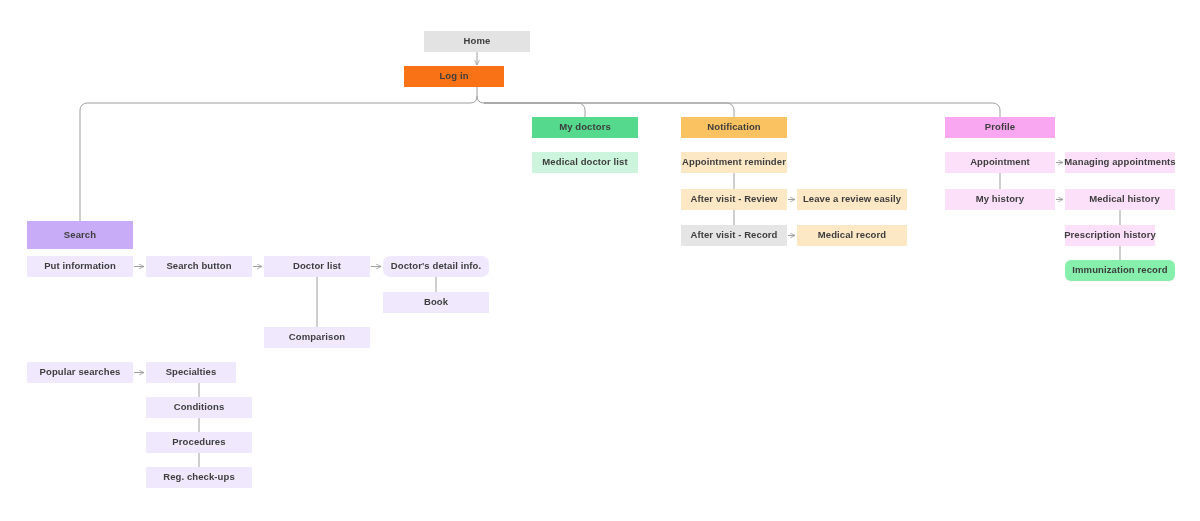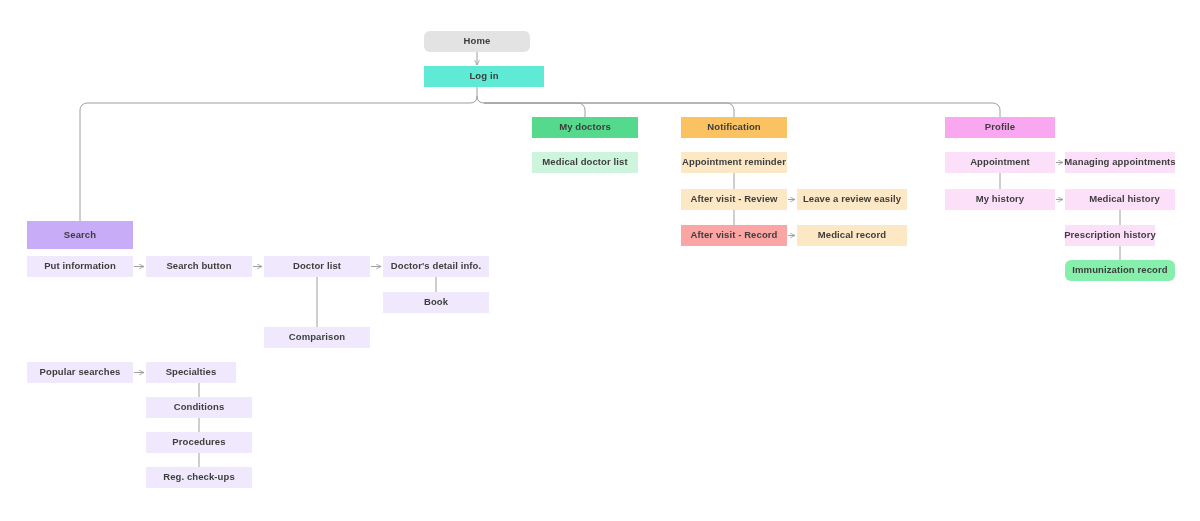--- a/index.html
+++ b/index.html
@@ -78,42 +78,42 @@
       <path d="M253 266.5 H262" fill="none" stroke="#9e9e9e" stroke-width="1" marker-end="url(#ah)"></path>
       <path d="M371 266.5 H381" fill="none" stroke="#9e9e9e" stroke-width="1" marker-end="url(#ah)"></path>
       <path d="M436 277 V292" fill="none" stroke="#9e9e9e" stroke-width="1"></path>
       <path d="M317 277 V327" fill="none" stroke="#9e9e9e" stroke-width="1"></path>
       <path d="M134 372.5 H144" fill="none" stroke="#9e9e9e" stroke-width="1" marker-end="url(#ah)"></path>
       <path d="M199 383 V397" fill="none" stroke="#9e9e9e" stroke-width="1"></path>
       <path d="M199 418 V432" fill="none" stroke="#9e9e9e" stroke-width="1"></path>
       <path d="M199 453 V467" fill="none" stroke="#9e9e9e" stroke-width="1"></path>
     </svg>
   <div id="nodes">
-      <div class="node" style="left: 424px; top: 31px; width: 106px; height: 21px; background: rgb(227, 227, 227); color: rgb(61, 61, 61); border-radius: 6px;">Home</div>
-      <div class="node" style="left: 424px; top: 66px; width: 120px; height: 21px; background: #5eead4; color: rgb(61, 61, 61);">Log in</div>
+      <div class="node" style="left: 424px; top: 31px; width: 106px; height: 21px; background: rgb(227, 227, 227); color: rgb(61, 61, 61);">Home</div>
+      <div class="node" style="left: 404px; top: 66px; width: 100px; height: 21px; background: #f97316; color: rgb(61, 61, 61);">Log in</div>
       <div class="node" style="left: 532px; top: 117px; width: 106px; height: 21px; background: rgb(85, 217, 141); color: rgb(61, 61, 61);">My doctors</div>
       <div class="node" style="left: 532px; top: 152px; width: 106px; height: 21px; background: rgb(205, 245, 222); color: rgb(61, 61, 61);">Medical doctor list</div>
       <div class="node" style="left: 681px; top: 117px; width: 106px; height: 21px; background: rgb(251, 194, 98); color: rgb(61, 61, 61);">Notification</div>
       <div class="node" style="left: 681px; top: 152px; width: 106px; height: 21px; background: rgb(253, 232, 198); color: rgb(61, 61, 61); text-align: right;">Appointment reminder</div>
       <div class="node" style="left: 681px; top: 189px; width: 106px; height: 21px; background: rgb(253, 232, 198); color: rgb(61, 61, 61);">After visit - Review</div>
       <div class="node" style="left: 797px; top: 189px; width: 110px; height: 21px; background: rgb(253, 232, 198); color: rgb(61, 61, 61);">Leave a review easily</div>
-      <div class="node" style="left: 681px; top: 225px; width: 106px; height: 21px; background: #fca5a5; color: rgb(61, 61, 61);">After visit - Record</div>
+      <div class="node" style="left: 681px; top: 225px; width: 106px; height: 21px; background: #e5e5e5; color: rgb(61, 61, 61);">After visit - Record</div>
       <div class="node" style="left: 797px; top: 225px; width: 110px; height: 21px; background: rgb(253, 232, 198); color: rgb(61, 61, 61);">Medical record</div>
       <div class="node" style="left: 945px; top: 117px; width: 110px; height: 21px; background: rgb(249, 167, 240); color: rgb(61, 61, 61);">Profile</div>
       <div class="node" style="left: 945px; top: 152px; width: 110px; height: 21px; background: rgb(252, 224, 250); color: rgb(61, 61, 61);">Appointment</div>
       <div class="node" style="left: 1065px; top: 152px; width: 110px; height: 21px; background: rgb(252, 224, 250); color: rgb(61, 61, 61);">Managing appointments</div>
       <div class="node" style="left: 945px; top: 189px; width: 110px; height: 21px; background: rgb(252, 224, 250); color: rgb(61, 61, 61);">My history</div>
       <div class="node" style="left: 1065px; top: 189px; width: 110px; height: 21px; background: rgb(252, 224, 250); color: rgb(61, 61, 61); padding-left: 13px;">Medical history</div>
       <div class="node" style="left: 1065px; top: 225px; width: 90px; height: 21px; background: rgb(252, 224, 250); color: rgb(61, 61, 61);">Prescription history</div>
       <div class="node" style="left: 1065px; top: 260px; width: 110px; height: 21px; background: #86efac; color: rgb(61, 61, 61); border-radius: 6px;">Immunization record</div>
       <div class="node" style="left: 27px; top: 221px; width: 106px; height: 28px; background: rgb(201, 172, 247); color: rgb(61, 61, 61);">Search</div>
       <div class="node" style="left: 27px; top: 256px; width: 106px; height: 21px; background: rgb(240, 233, 253); color: rgb(61, 61, 61);">Put information</div>
       <div class="node" style="left: 146px; top: 256px; width: 106px; height: 21px; background: rgb(240, 233, 253); color: rgb(61, 61, 61);">Search button</div>
       <div class="node" style="left: 264px; top: 256px; width: 106px; height: 21px; background: rgb(240, 233, 253); color: rgb(61, 61, 61);">Doctor list</div>
-      <div class="node" style="left: 383px; top: 256px; width: 106px; height: 21px; background: rgb(240, 233, 253); color: rgb(61, 61, 61);">Doctor's detail info.</div>
+      <div class="node" style="left: 383px; top: 256px; width: 106px; height: 21px; background: rgb(240, 233, 253); color: rgb(61, 61, 61); border-radius: 7px;">Doctor's detail info.</div>
       <div class="node" style="left: 383px; top: 292px; width: 106px; height: 21px; background: rgb(240, 233, 253); color: rgb(61, 61, 61);">Book</div>
       <div class="node" style="left: 264px; top: 327px; width: 106px; height: 21px; background: rgb(240, 233, 253); color: rgb(61, 61, 61);">Comparison</div>
       <div class="node" style="left: 27px; top: 362px; width: 106px; height: 21px; background: rgb(240, 233, 253); color: rgb(61, 61, 61);">Popular searches</div>
       <div class="node" style="left: 146px; top: 362px; width: 90px; height: 21px; background: rgb(240, 233, 253); color: rgb(61, 61, 61);">Specialties</div>
       <div class="node" style="left: 146px; top: 397px; width: 106px; height: 21px; background: rgb(240, 233, 253); color: rgb(61, 61, 61);">Conditions</div>
       <div class="node" style="left: 146px; top: 432px; width: 106px; height: 21px; background: rgb(240, 233, 253); color: rgb(61, 61, 61);">Procedures</div>
       <div class="node" style="left: 146px; top: 467px; width: 106px; height: 21px; background: rgb(240, 233, 253); color: rgb(61, 61, 61);">Reg. check-ups</div>
     </div>
 </div>
 

